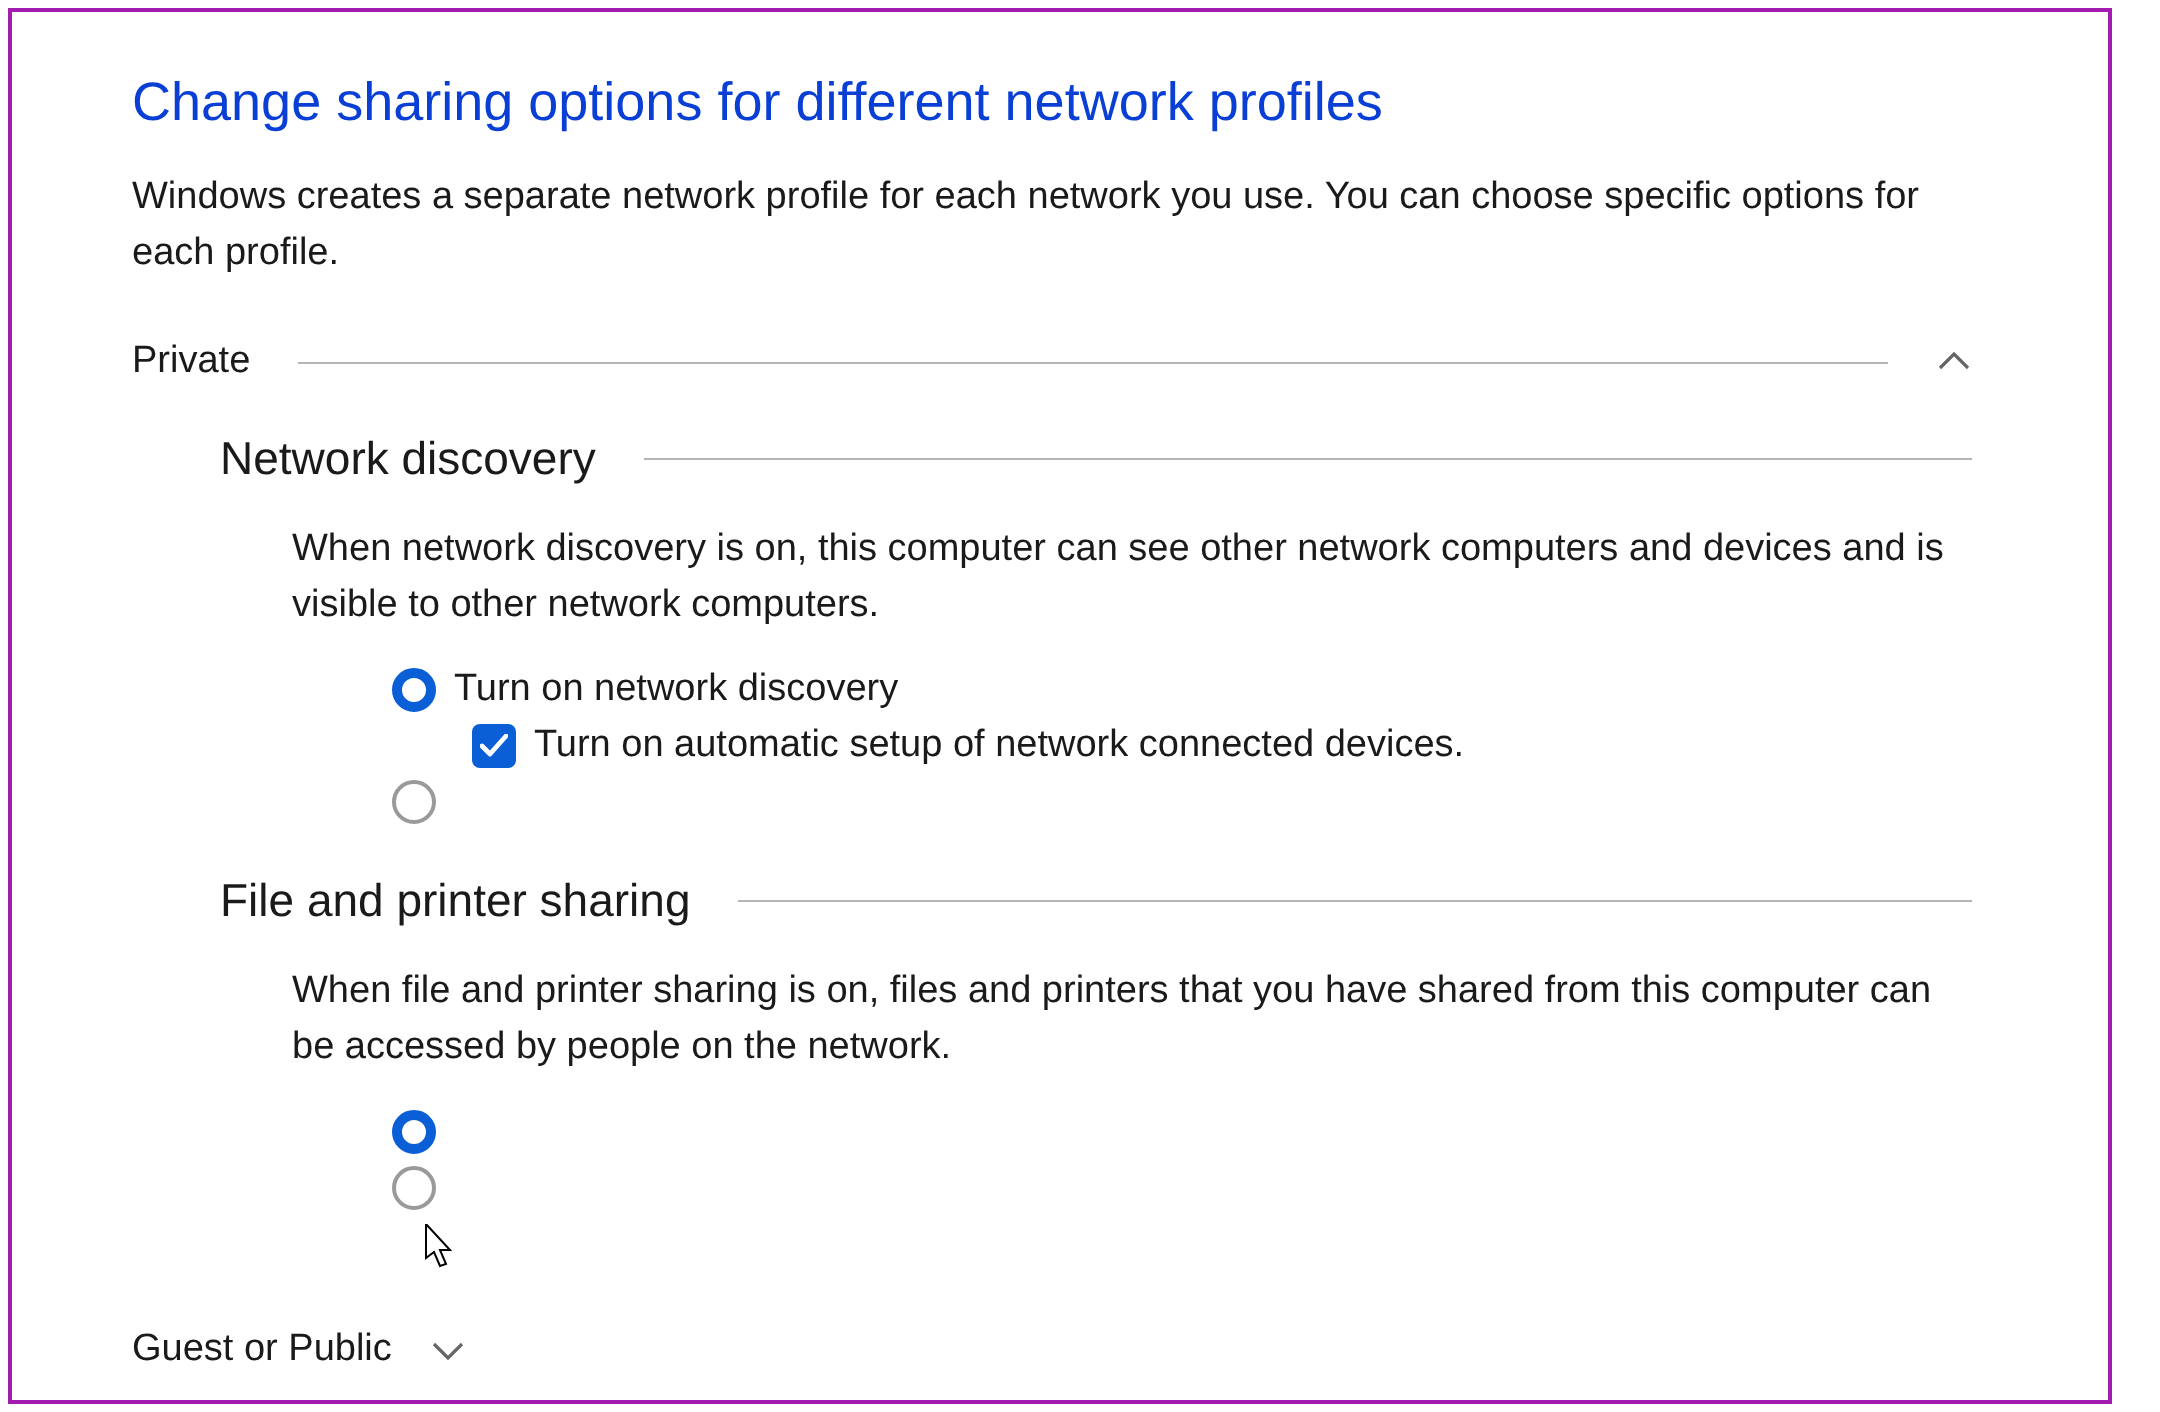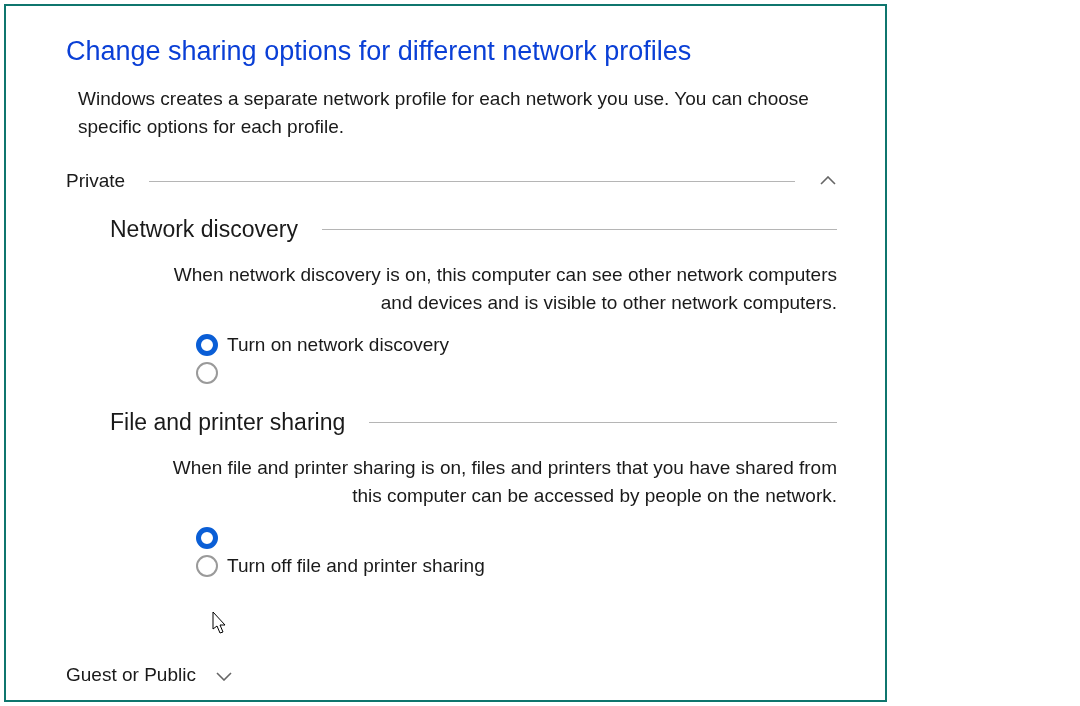--- a/index.html
+++ b/index.html
@@ -8,38 +8,38 @@
     width: 1080px;
     height: 706px;
     background: #fff;
     font-family: "Segoe UI", Arial, sans-serif;
     font-size: 19px;
     color: #1a1a1a;
     -webkit-font-smoothing: antialiased;
   }
   .panel {
     box-sizing: border-box;
-    border: 2px solid #0f766e;
-    width: 883px;
+    border: 2px solid #a21caf;
+    width: 1052px;
     height: 698px;
     margin: 4px;
-    padding: 30px 48px 20px 60px;
+    padding: 30px 68px 20px 60px;
     overflow: hidden;
     position: relative;
   }
   .page-title {
     color: #0a3fd6;
     font-size: 27px;
     font-weight: 400;
     margin: 0 0 18px 0;
   }
   .page-desc {
     font-size: 19px;
     line-height: 1.45;
-    margin: 0 0 30px 12px;
+    margin: 0 0 30px 0;
     max-width: 940px;
   }
 
   .section-row {
     display: flex;
     align-items: center;
     gap: 24px;
   }
   .section-row .label {
     white-space: nowrap;
@@ -64,21 +64,20 @@
     margin-top: 24px;
     margin-left: 44px;
   }
   .subsection .section-row .label {
     font-size: 23px;
   }
   .sub-desc {
     margin: 18px 0 18px 36px;
     max-width: 870px;
     line-height: 1.45;
-    text-align: right;
   }
 
   .opts {
     margin-left: 86px;
   }
   .opt-row {
     display: flex;
     align-items: flex-start;
     gap: 9px;
     margin: 6px 0;
@@ -171,40 +170,47 @@
       <span class="label">Network discovery</span>
       <span class="rule"></span>
     </div>
     <p class="sub-desc">When network discovery is on, this computer can see other network computers and devices and is visible to other network computers.</p>
 
     <div class="opts">
       <div class="opt-row">
         <span class="radio on"></span>
         <span>Turn on network discovery</span>
       </div>
+      <div class="opt-row nested">
+        <span class="checkbox on">
+          <svg width="14" height="12" viewBox="0 0 14 12">
+              <path d="M1 6 L5 10 L13 1" fill="none" stroke="#fff" stroke-width="2.4" stroke-linecap="round" stroke-linejoin="round"></path>
+            </svg>
+        </span>
+        <span>Turn on automatic setup of network connected devices.</span>
+      </div>
       <div class="opt-row">
         <span class="radio off"></span>
       </div>
     </div>
   </div>
 
   <div class="subsection" style="margin-top:25px">
     <div class="section-row">
       <span class="label">File and printer sharing</span>
       <span class="rule"></span>
     </div>
     <p class="sub-desc">When file and printer sharing is on, files and printers that you have shared from this computer can be accessed by people on the network.</p>
 
     <div class="opts">
       <div class="opt-row">
         <span class="radio on"></span>
       </div>
       <div class="opt-row">
         <span class="radio off"></span>
-        <span>Turn off file and printer sharing</span>
       </div>
     </div>
   </div>
 
   <div class="guest-row">
     <span class="label">Guest or Public</span>
     <span class="rule"></span>
     <span class="chev">
       <svg width="16" height="10" viewBox="0 0 16 10">
           <path d="M1 2 L8 9 L15 2" fill="none" stroke="#666" stroke-width="1.6"></path>

